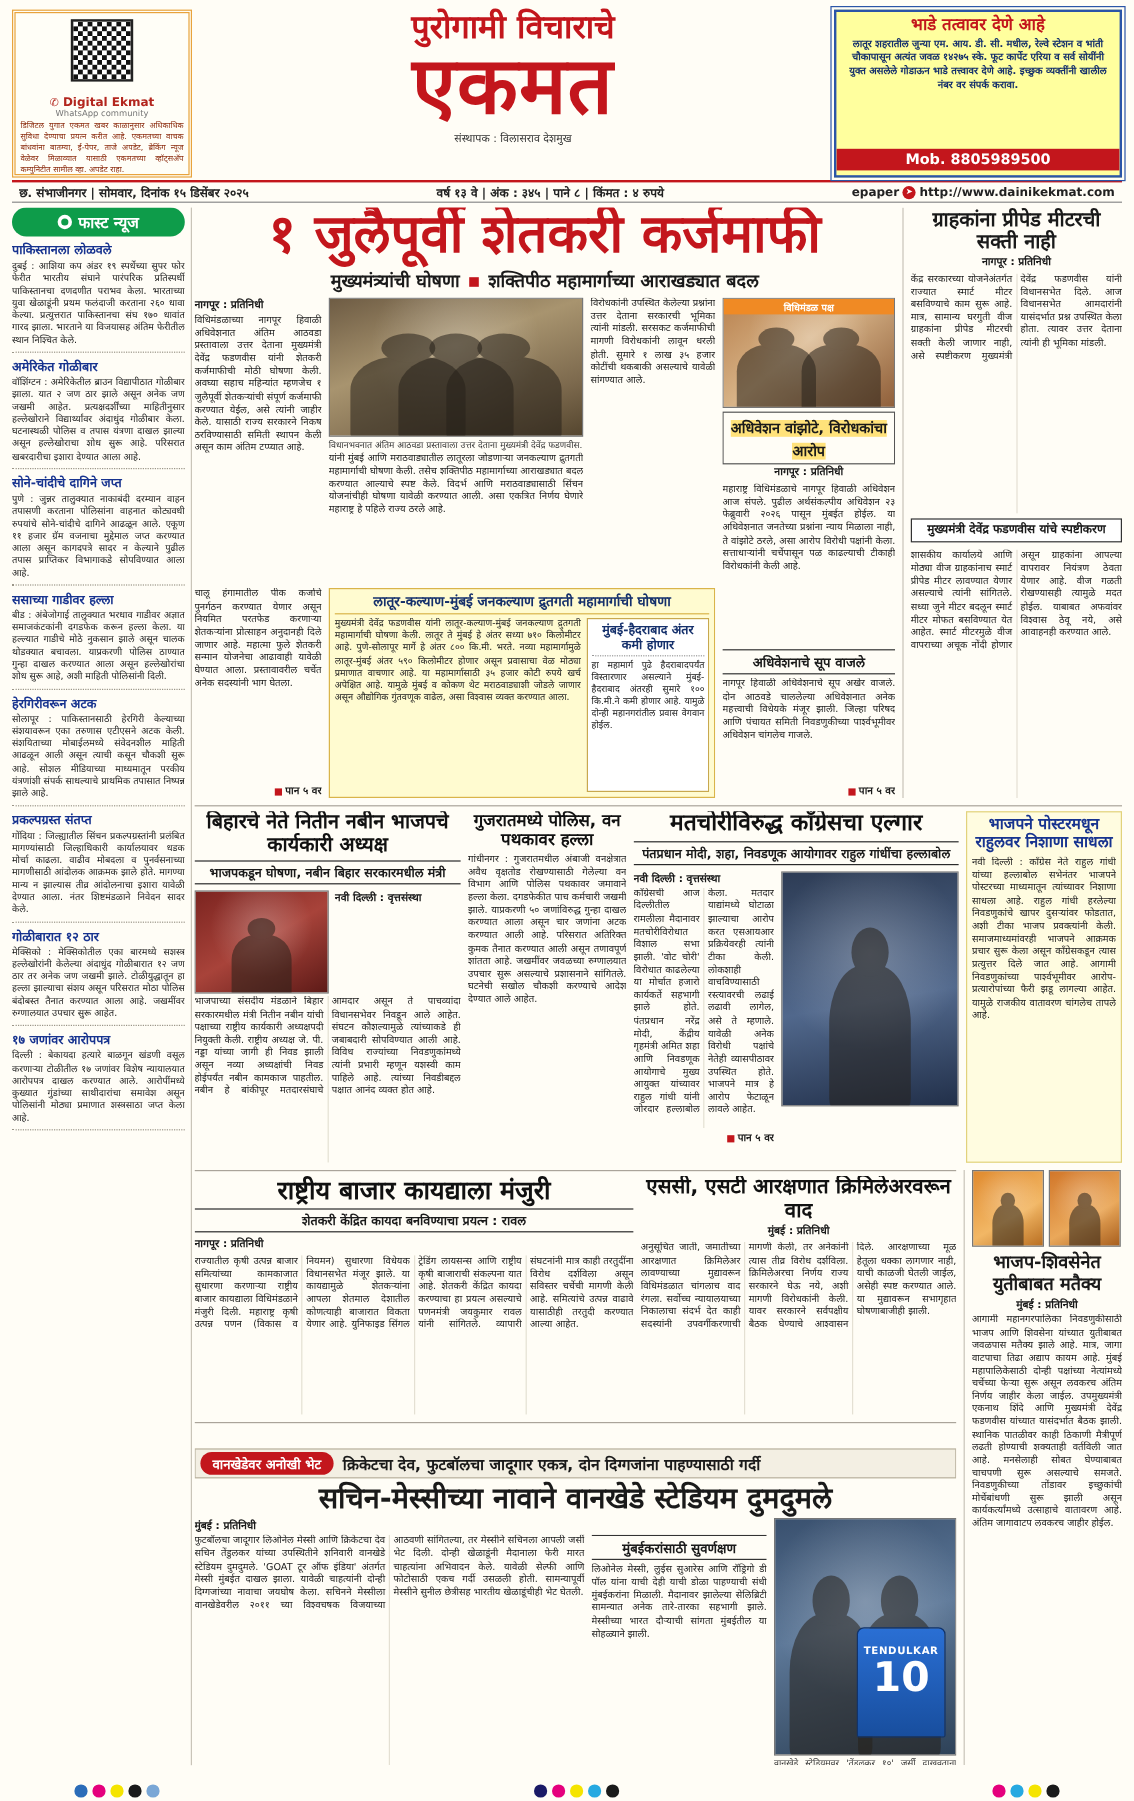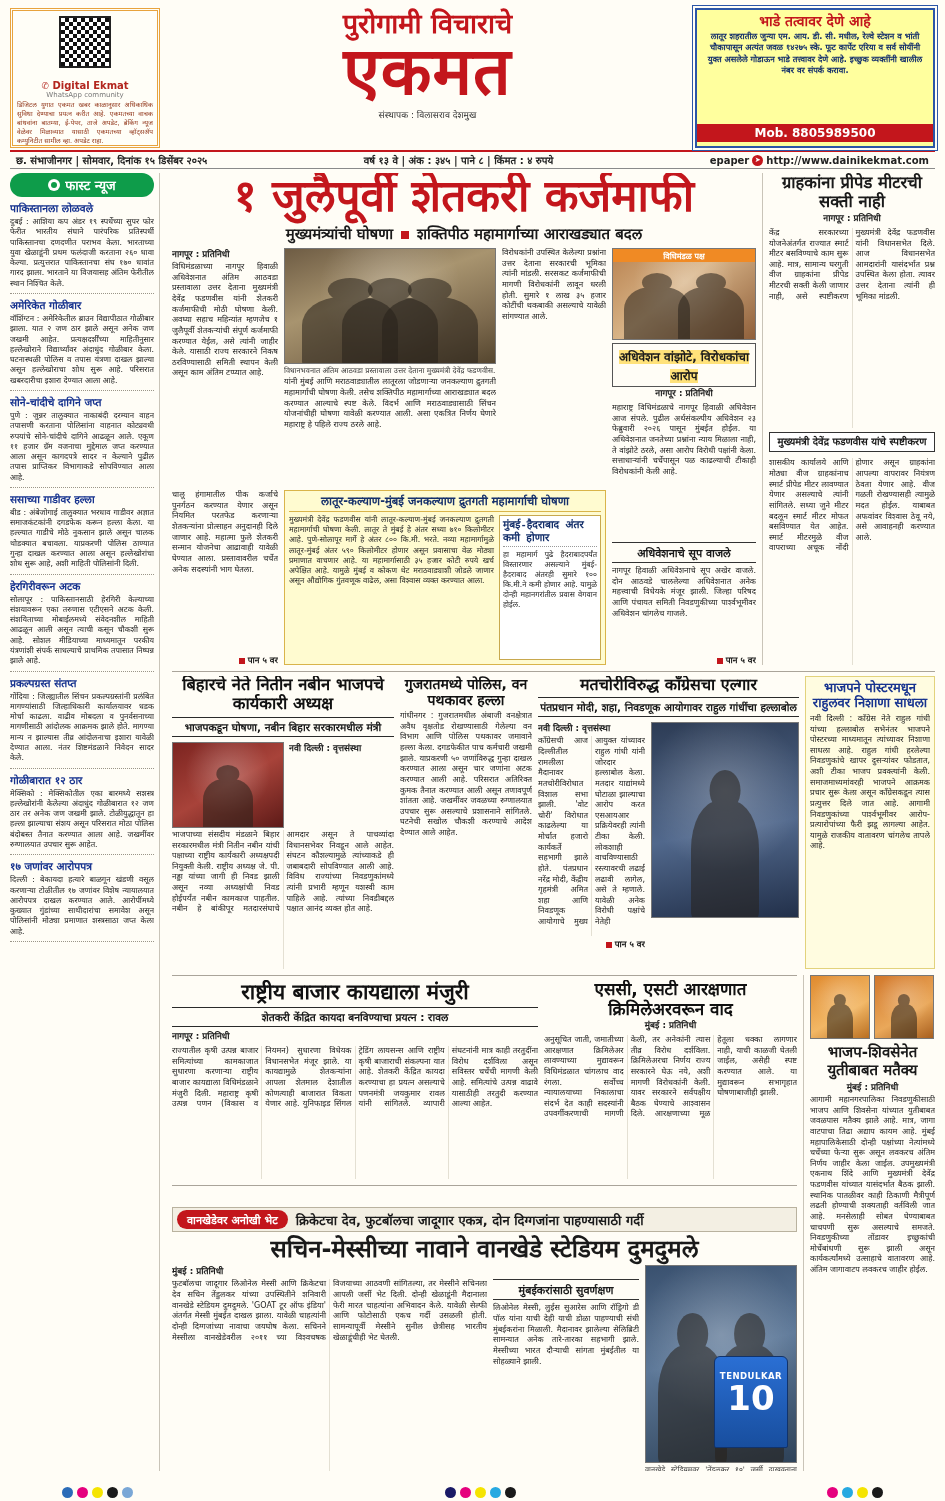--- a/index.html
+++ b/index.html
@@ -27,21 +27,21 @@
   .ad-title { font-size:14px; font-weight:bold; color:#c3161c; text-align:center; line-height:1.1; margin-bottom:2px; }
   .ad-body { font-size:8.2px; font-weight:bold; color:#15306b; text-align:center; line-height:1.35; flex:1; }
   .ad-mob { background:#c3161c; color:#fff; font-weight:bold; font-size:12px; text-align:center; padding:2px 0; margin:2px -6px 4px; }
 
   
   .datebar { margin:0 10px; border-top:2px solid #c3161c; border-bottom:1px solid #8a8a8a; display:flex; justify-content:space-between; align-items:center; padding:2px 6px; font-size:10px; font-weight:bold; color:#222; height:19px; }
   .epaper-wrap { display:flex; align-items:center; gap:3px; font-weight:bold; }
   .globe-icon { display:inline-block; width:11px; height:11px; border-radius:50%; background:#c3161c; color:#fff; font-size:7px; line-height:11px; text-align:center; }
 
   
-  .content { display:flex; gap:12px; padding:4px 10px 14px; height:1316px; }
+  .content { display:flex; gap:2px; padding:4px 10px 14px; height:1316px; }
 
   
   .fastnews { width:150px; flex-shrink:0; border-right:1px solid #c9c4b8; padding-right:5px; overflow:hidden; }
   .fn-head { background:#0e9c4a; color:#fff; font-size:13px; font-weight:bold; text-align:center; border-radius:12px; padding:3px 0; display:flex; align-items:center; justify-content:center; gap:5px; }
   .fn-icon { width:12px; height:12px; background:#fff; border-radius:50%; display:inline-block; position:relative; }
   .fn-icon::after { content:""; position:absolute; inset:3px; background:#0e9c4a; border-radius:50%; }
   .fn-item { border-bottom:1px dotted #9a9588; padding:4px 0; overflow:hidden; }
   .fn-title { color:#17338f; font-weight:bold; font-size:10.5px; margin-bottom:2px; }
   .fn-body { font-size:7.8px; text-align:justify; line-height:1.32; }
 
@@ -93,21 +93,21 @@
   .lt-c2 { height:92px; overflow:hidden; margin-top:2px; }
   .lt-col3 { flex:1; overflow:hidden; height:238px; }
   .lead-bottom { display:flex; gap:6px; flex:1; margin-top:4px; overflow:hidden; }
   .lb-col { width:106px; overflow:hidden; display:flex; flex-direction:column; }
   .lb-col .body-txt { flex:1; overflow:hidden; }
   .yellow-box { flex:1; background:#fffbd0; border:1px solid #d9b44a; padding:4px; overflow:hidden; display:flex; flex-direction:column; }
   .yb-title { font-weight:bold; font-size:11.5px; text-align:center; color:#15306b; line-height:1.2; border-bottom:1px solid #d9b44a; padding-bottom:2px; margin-bottom:3px; }
   .yb-flex { display:flex; gap:5px; flex:1; overflow:hidden; }
   .yb-body { flex:1; font-size:7.7px; }
   .dist-box { width:102px; background:#fff; border:1px solid #c8a84e; padding:3px; overflow:hidden; }
-  .dist-title { font-weight:bold; font-size:10.5px; color:#15306b; line-height:1.2; border-bottom:1px dotted #999; padding-bottom:2px; margin-bottom:2px;font-family:Liberation Mono, monospace; }
+  .dist-title { font-weight:bold; font-size:10.5px; color:#15306b; text-align:center; line-height:1.2; border-bottom:1px dotted #999; padding-bottom:2px; margin-bottom:2px; }
   .dist-body { font-size:7.6px; text-align:justify; }
 
   .session-col { width:144px; display:flex; flex-direction:column; overflow:hidden; }
   .session-col .ph { height:92px; flex-shrink:0; }
   .session-hbox { border:1px solid #555; padding:2px; margin-top:3px; text-align:center; }
   .session-hbox .hl { background:#ffe27a; font-weight:bold; font-size:12px; line-height:1.2; display:inline; }
   .session-body { flex:1; overflow:hidden; margin-top:2px; }
   .soup-title { font-weight:bold; font-size:11px; text-align:center; border-top:1.5px solid #333; border-bottom:1.5px solid #333; padding:2px 0; margin:3px 0; }
   .soup-body { height:86px; overflow:hidden; }
 
@@ -125,21 +125,21 @@
   .bihar { width:222px; display:flex; flex-direction:column; overflow:hidden;justify-content:flex-end; }
   .bihar .art-h2 { font-size:16.5px; }
   .bihar-top { display:flex; gap:5px; margin:2px 0; }
   .bihar-top .ph { width:112px; height:86px; flex-shrink:0; }
   .bihar-side { flex:1; overflow:hidden; }
   .bihar-body { flex:1; overflow:hidden; }
   .gujarat { width:132px; display:flex; flex-direction:column; overflow:hidden; }
   .gujarat .art-h2 { font-size:14px; }
   .gujarat-body { flex:1; overflow:hidden; margin-top:3px; }
   .congress { flex:1; display:flex; flex-direction:column; overflow:hidden; }
-  .congress .art-h2 { font-size:16px; }
+  .congress .art-h2 { font-size:19px; }
   .congress-flex { display:flex; gap:6px; flex:1; overflow:hidden; margin-top:2px; }
   .congress-body { flex:1; overflow:hidden; }
   .congress .ph { width:148px; height:196px; flex-shrink:0; }
   .poster { width:130px; background:#fffce0; border:1px solid #e2d27c; padding:4px; display:flex; flex-direction:column; overflow:hidden; }
   .poster .art-h2 { font-size:13px; color:#17338f; }
   .poster-body { flex:1; overflow:hidden; margin-top:3px; }
 
   
   .row3plus { display:flex; gap:6px; flex:1; overflow:hidden; }
   .left-wrap { flex:1; display:flex; flex-direction:column; gap:6px; overflow:hidden; }

